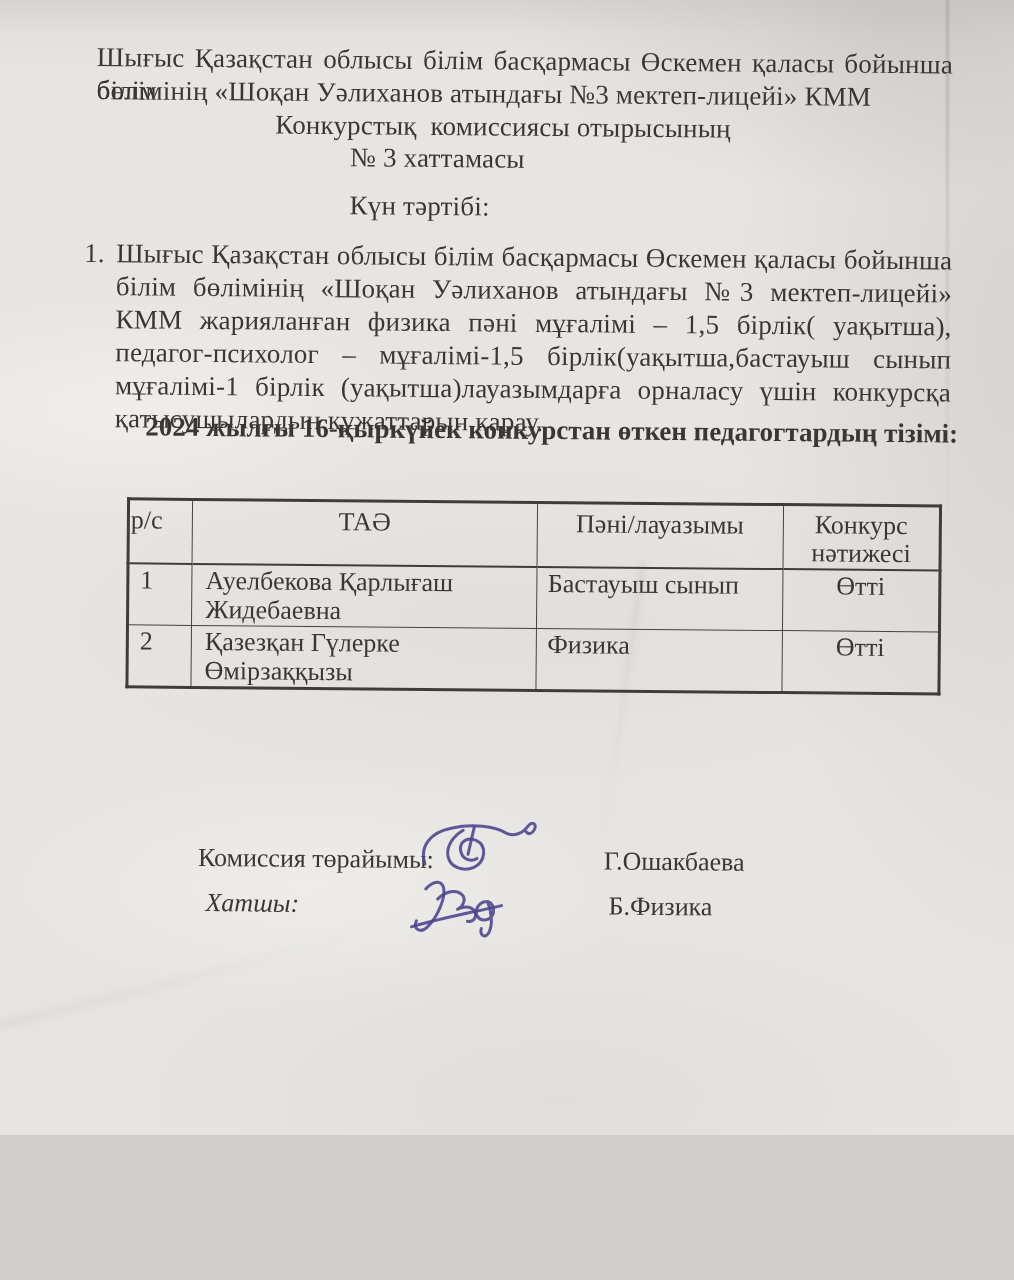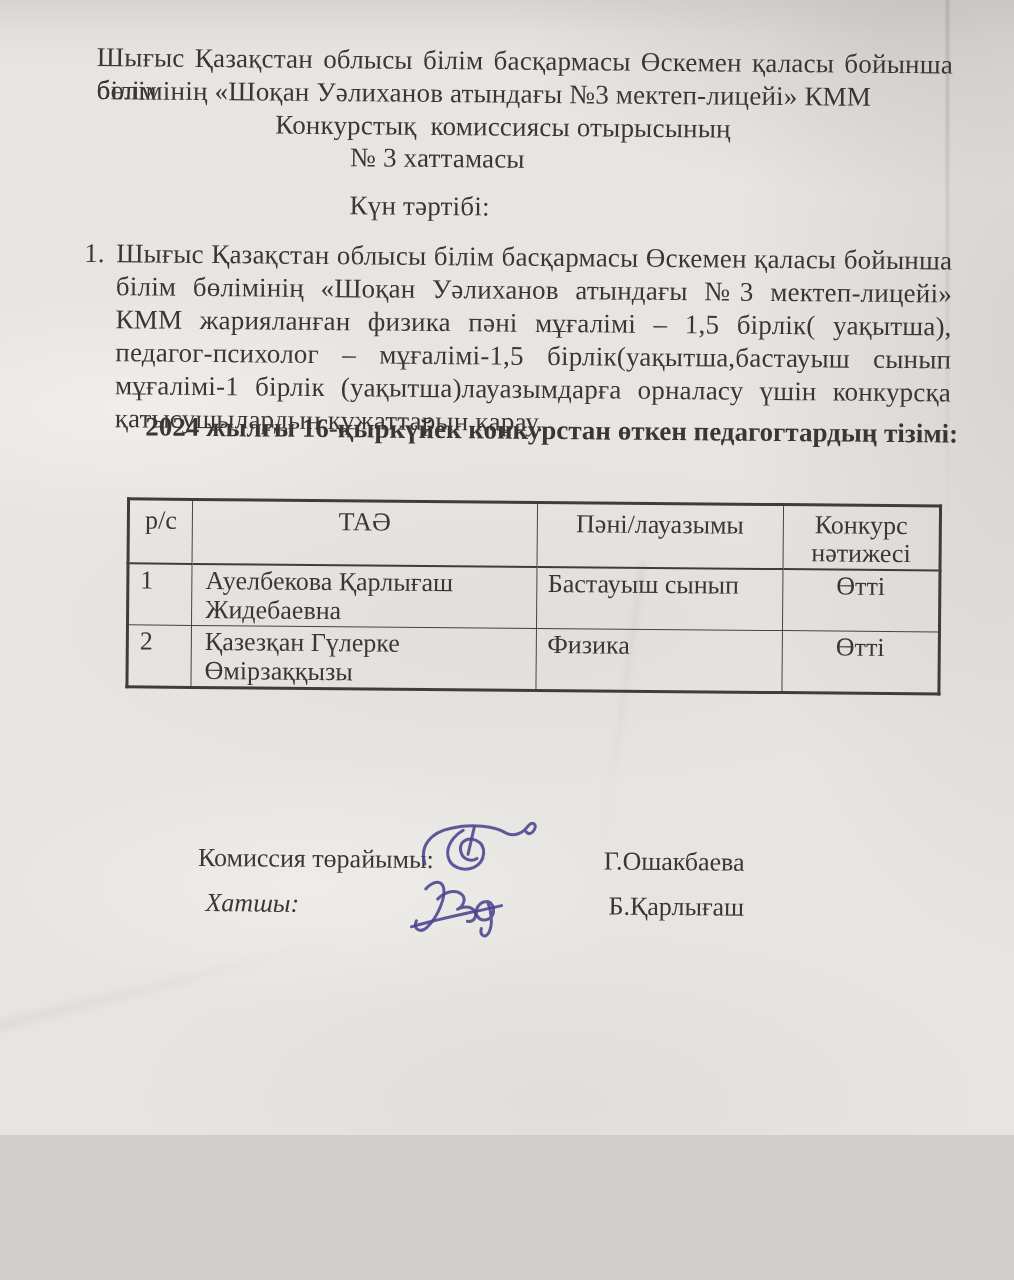--- a/index.html
+++ b/index.html
@@ -52,21 +52,21 @@
   table.results{border-collapse:collapse;table-layout:fixed;width:815px;
     font-size:26px;line-height:29px;}
   table.results{border:3px solid #403d39;}
   table.results td{border:1.6px solid #474440;vertical-align:top;overflow:hidden;}
   .col-num{width:64px;}
   .col-name{width:344px;}
   .col-subj{width:246px;}
   .col-res{width:157px;}
   tr.thead td{height:56px;padding-top:5px;}
   tr.thead td{border-bottom:2.4px solid #403d39;}
-  td.h-num{text-align:center;}
+  td.h-num{text-align:left;}
   td.h-name{text-align:center;}
   td.h-subj{text-align:center;padding-top:19px;}
   td.h-res{text-align:center;line-height:28px;}
   tr.trow td{height:29px;padding-top:1px;}
   td.c-num{padding-left:11px;}
   td.c-name{padding-left:13px;}
   td.c-subj{padding-left:11px;}
   td.c-res{text-align:center;}
 
   .sig-label{font-size:26px;line-height:30px;}
@@ -132,21 +132,21 @@
           <td class="c-subj">Физика</td>
           <td class="c-res">Өтті</td>
         </tr>
         </tbody>
       </table>
     </div>
 
     <div class="abs sig-label sig-chair-label">Комиссия төрайымы:</div>
     <div class="abs sig-name sig-chair-name">Г.Ошакбаева</div>
     <div class="abs sig-label sig-secretary-label">Хатшы:</div>
-    <div class="abs sig-name sig-secretary-name">Б.Қарлығаш</div>
+    <div class="abs sig-name sig-secretary-name">Б.Физика</div>
 
     <svg class="sig-svg sig1" width="132" height="64" viewBox="0 0 132 64">
       <path d="M14 46 C8 28 20 14 40 10 C62 5 84 8 94 14 C103 19 112 14 117 7 C121 2 126 5 123 11 C121 15 117 16 115 13" stroke="#4a4390"></path>
       <path d="M52 12 C42 18 35 28 37 38 C39 49 52 54 63 49 C75 43 76 27 65 22 C56 18 47 24 50 34 C52 41 60 44 66 40" stroke="#4a4390"></path>
       <path d="M63 9 L57 36" stroke="#4a4390"></path>
     </svg>
 
     <svg class="sig-svg sig2" width="108" height="68" viewBox="0 0 108 68">
       <path d="M22 18 C30 9 38 9 40 17 C42 27 34 46 24 56 C17 63 9 58 13 50" stroke="#4a4390"></path>
       <path d="M34 28 C42 20 52 18 58 23 C63 27 60 35 54 38 C62 34 70 35 72 42 C73 47 69 51 64 50" stroke="#4a4390"></path>

